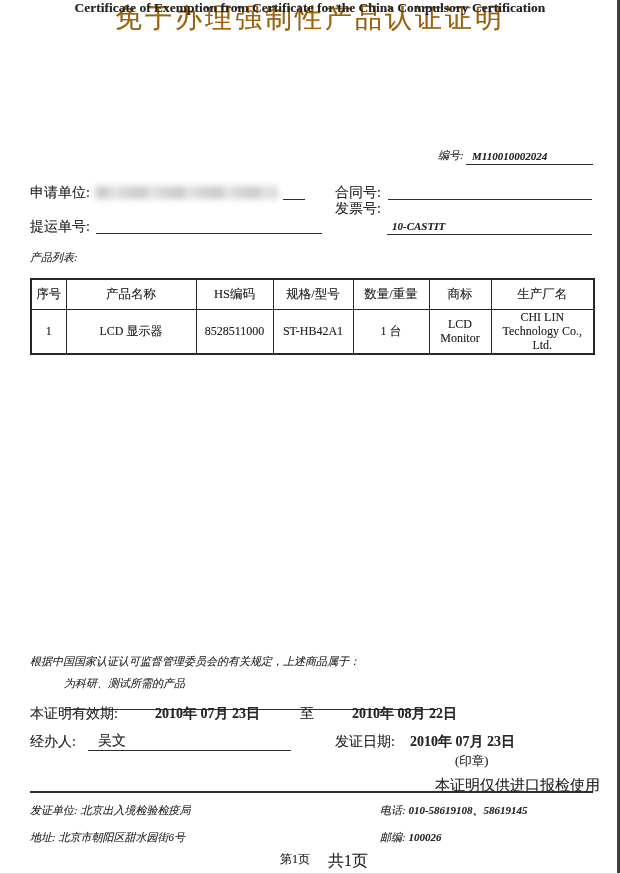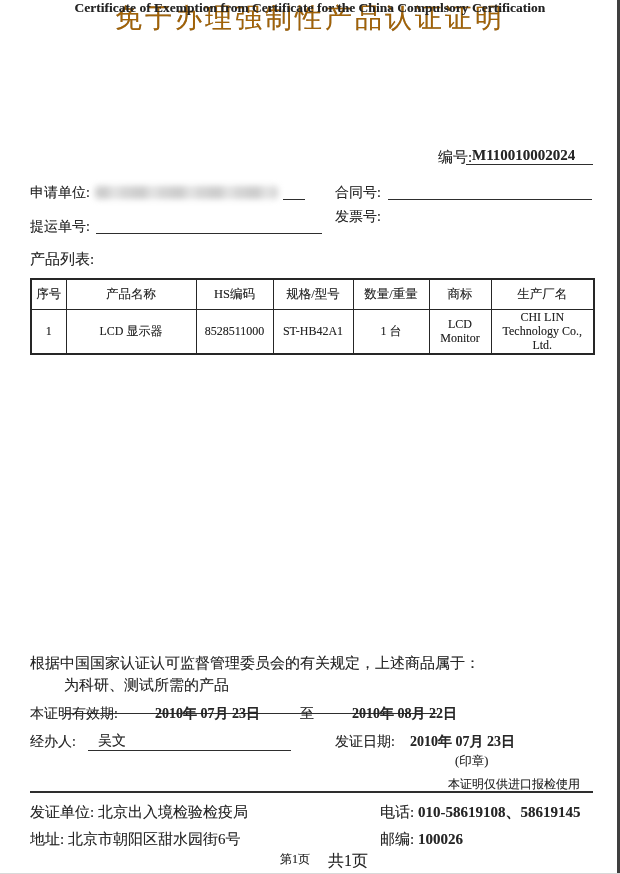--- a/index.html
+++ b/index.html
@@ -12,21 +12,21 @@
   .abs { position:absolute; }
   .doc-title {
     left:0; right:0; top:57; text-align:center;
     font-size:27px; letter-spacing:3px; color:#a16207; font-weight:500;
   }
   .doc-subtitle {
     left:0; right:0; top:104; text-align:center;
     font-size:13.5px; font-weight:600; color:#242424;
   }
   .lbl { font-size:14px; white-space:nowrap; }
-  .sm  { font-size:15px; white-space:nowrap; }
+  .sm  { font-size:11px; white-space:nowrap;font-style:italic; }
   .val { font-weight:600; }
   .uline { border-bottom:1.5px solid #2e2e2e; }
   .redact {
     background:repeating-linear-gradient(90deg,#9a9a9a 0 14px,#c2c2c2 14px 26px,#a8a8a8 26px 38px);
     filter:blur(3px); opacity:0.5; border-radius:4px;
   }
   table.ptable {
     position:absolute; left:30px; top:278px; width:563px;
     border-collapse:collapse; table-layout:fixed;
     font-family:"Liberation Serif","DejaVu Serif",serif; color:#242424;
@@ -57,21 +57,24 @@
   </div>
 
   <div class="abs lbl" style="left:30px; top:184px;">申请单位:</div>
   <div class="abs redact" style="left:95px; top:186px; width:183px; height:13px;"></div>
   <div class="abs uline" style="left:283px; top:186px; width:22px; height:13px;"></div>
   <div class="abs lbl" style="left:335px; top:184px;">合同号:</div>
   <div class="abs uline" style="left:388px; top:184px; width:204px; height:15px;"></div>
 
   <div class="abs lbl" style="left:30px; top:218px;">提运单号:</div>
   <div class="abs uline" style="left:96px; top:218px; width:226px; height:15px;"></div>
-  <div class="abs lbl" style="left:335px; top:208px;">发票号:</div>
+  <div class="abs lbl" style="left:335px; top:200px;">发票号:</div>
+  <div class="abs uline" style="left:387px; top:216px; width:205px; height:18px;">
+    <span class="sm val" style="padding-left:5px;">10-CASTIT</span>
+  </div>
 
   <div class="abs sm" style="left:30px; top:250px;">产品列表:</div>
 
   <table class="ptable">
     <colgroup>
       <col style="width:35px">
         <col style="width:130px">
         <col style="width:77px">
       <col style="width:80px">
         <col style="width:76px">
@@ -111,21 +114,21 @@
   <div class="abs lbl val" style="left:352px; top:705px;">2010年 08月 22日</div>
 
   <div class="abs lbl" style="left:30px; top:733px;">经办人:</div>
   <div class="abs uline" style="left:88px; top:731px; width:203px; height:19px;">
     <span class="lbl" style="padding-left:10px;">吴文</span>
   </div>
   <div class="abs lbl" style="left:335px; top:733px;">发证日期:</div>
   <div class="abs lbl val" style="left:410px; top:733px;">2010年 07月 23日</div>
 
   <div class="abs" style="left:455px; top:753px; font-size:12.5px;">(印章)</div>
-  <div class="abs" style="right:40px; top:776px; font-size:12px;">本证明仅供进口报检使用</div>
+  <div class="abs" style="right:20px; top:776px; font-size:15px;">本证明仅供进口报检使用</div>
 
   <div class="abs hr" style="left:30px; top:791px; width:563px;"></div>
 
   <div class="abs sm" style="left:30px; top:803px;"><span>发证单位:</span> <span>北京出入境检验检疫局</span></div>
   <div class="abs sm" style="left:380px; top:803px;"><span>电话:</span> <span class="val">010-58619108、58619145</span></div>
   <div class="abs sm" style="left:30px; top:830px;"><span>地址:</span> <span>北京市朝阳区甜水园街6号</span></div>
   <div class="abs sm" style="left:380px; top:830px;"><span>邮编:</span> <span class="val">100026</span></div>
 
   <div class="abs" style="left:280px; top:851px; font-size:12px;">第1页</div>
   <div class="abs" style="left:328px; top:851px; font-size:16px;">共1页</div>

